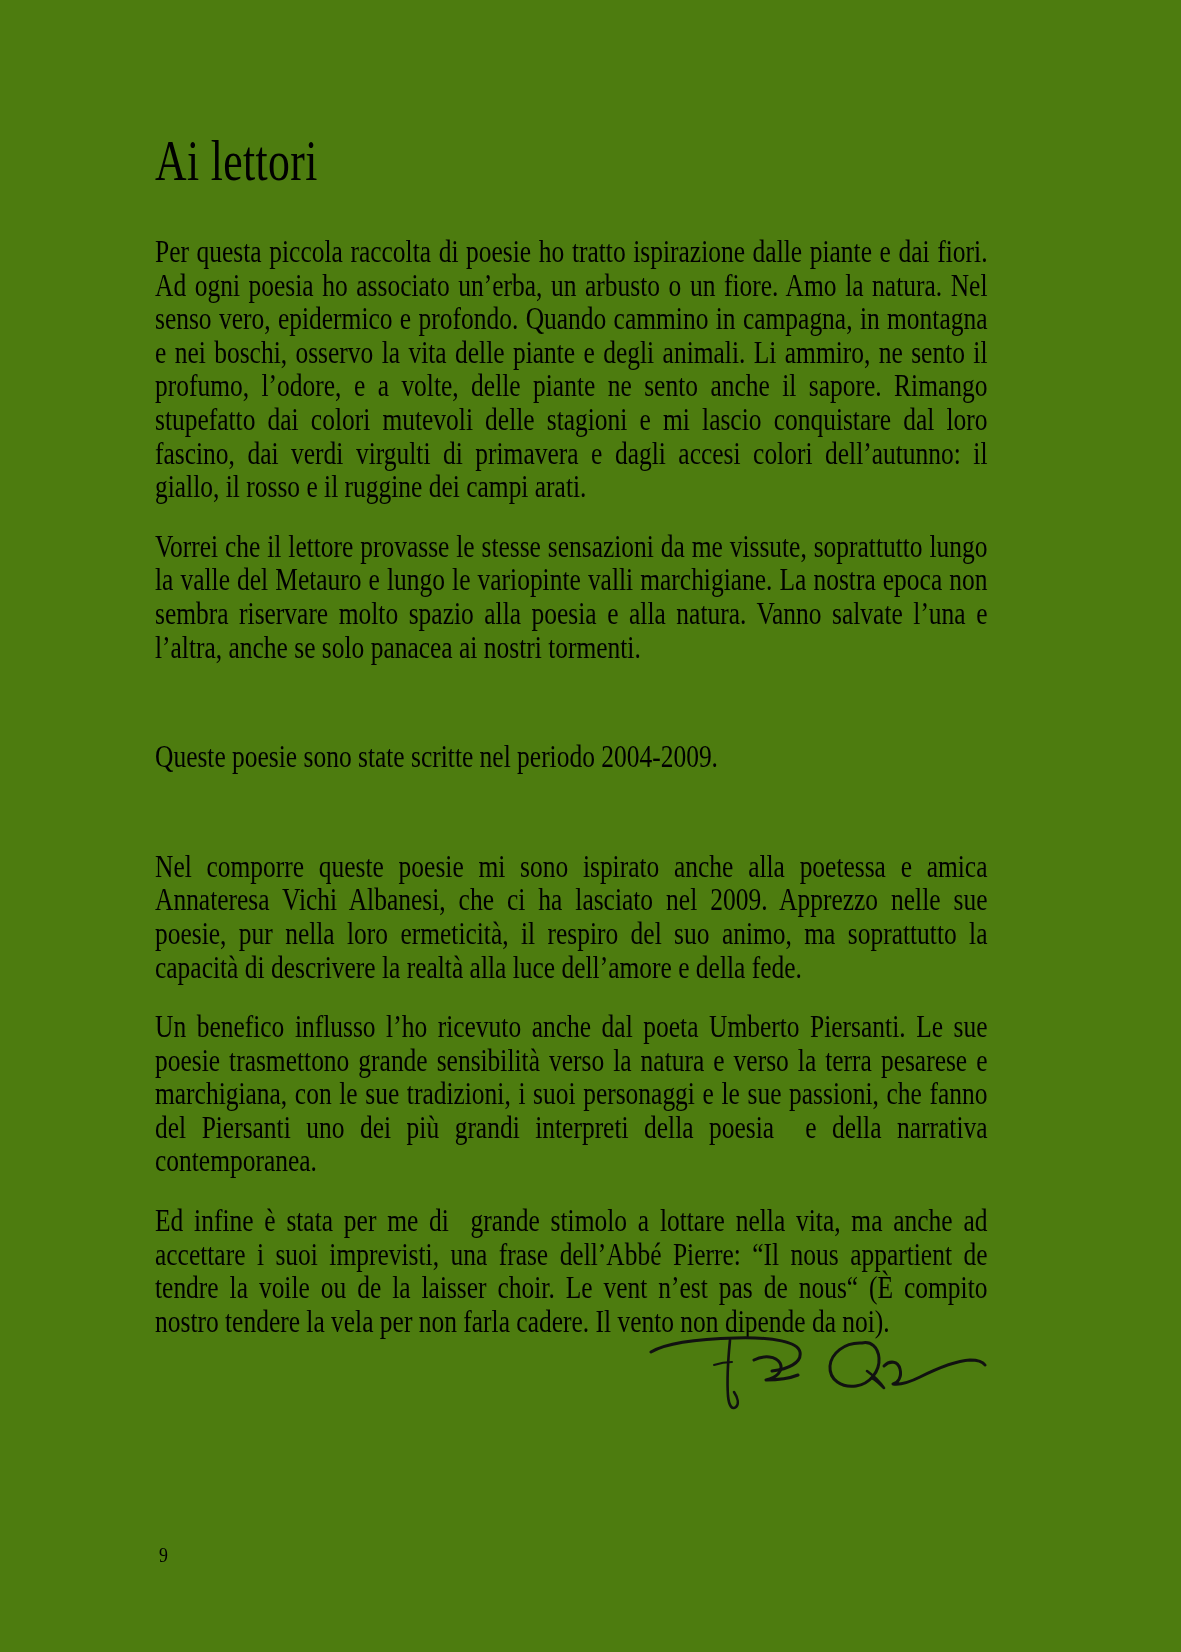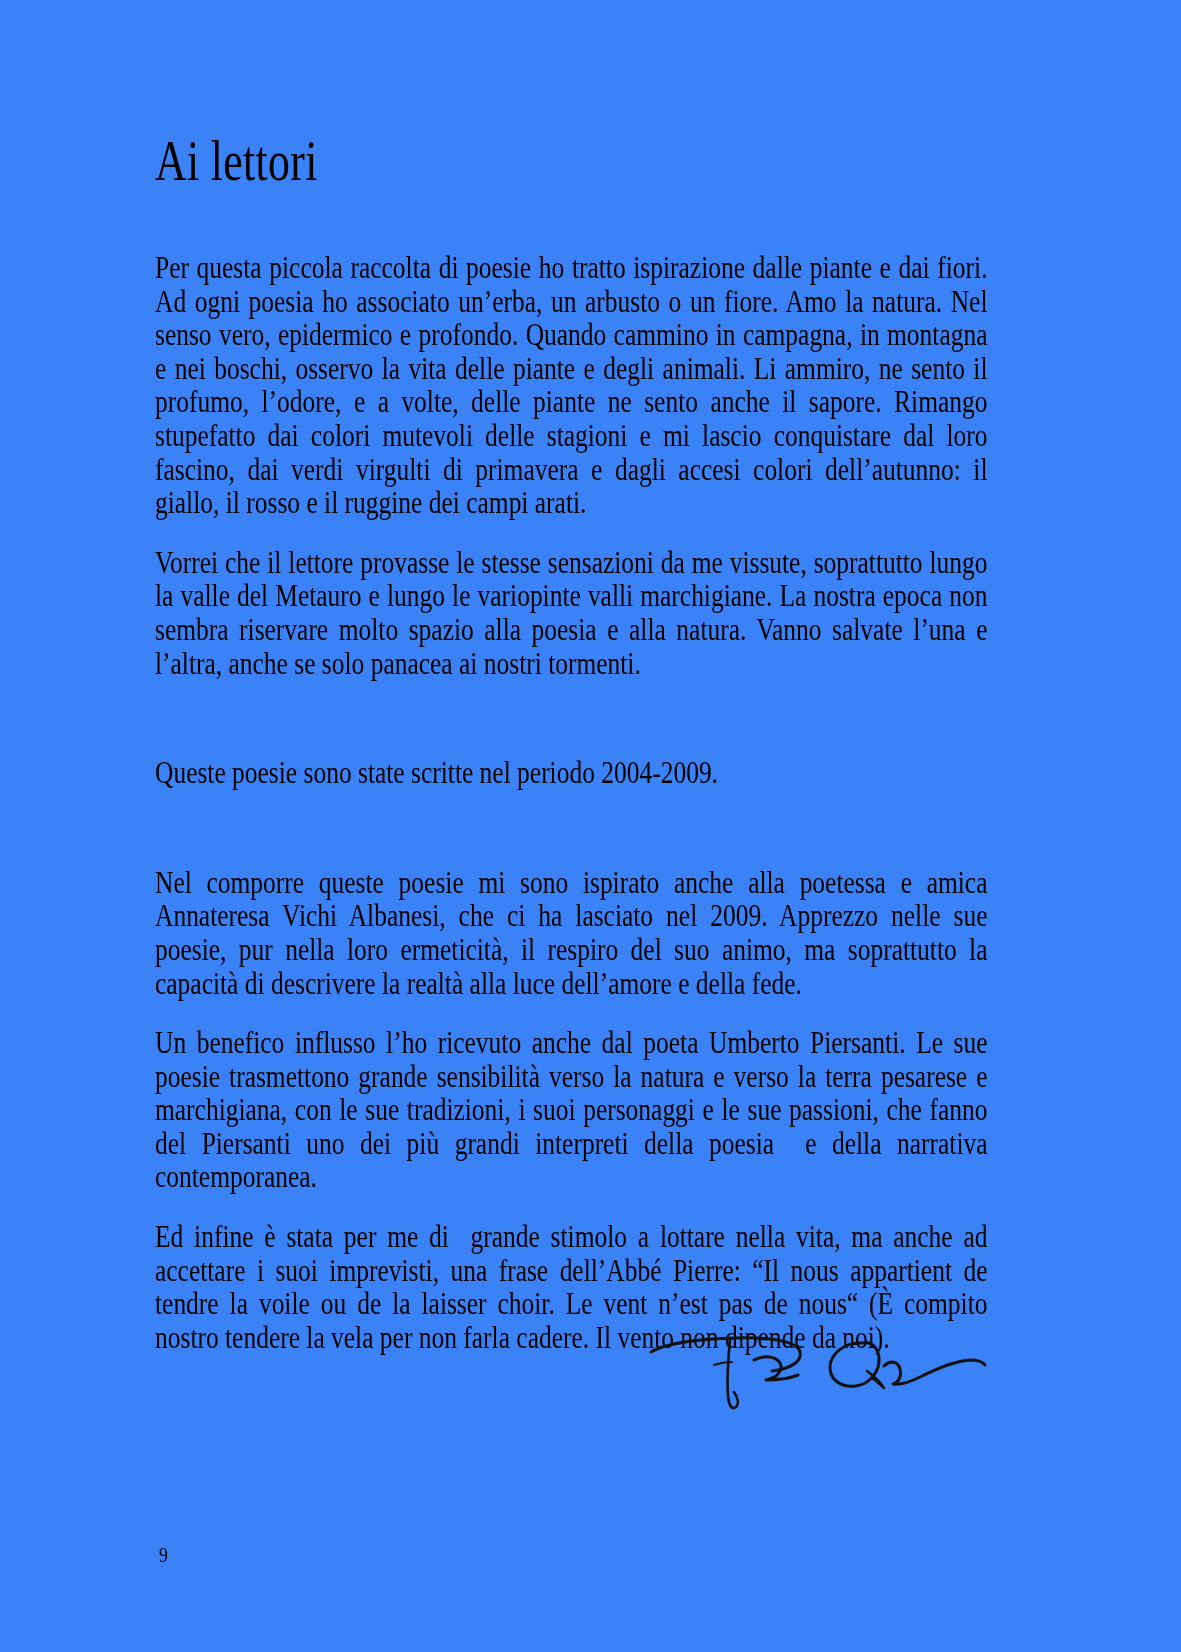--- a/index.html
+++ b/index.html
@@ -4,21 +4,21 @@
 <style>
   html, body {
     margin: 0;
     padding: 0;
     background: #ffffff;
   }
   .page {
     position: relative;
     width: 1181px;
     height: 1652px;
-    background: #3b82f6;
+    background: #4d7c0f;
     margin: 0 auto;
     overflow: hidden;
     font-family: "Liberation Serif", "DejaVu Serif", serif;
     color: #000000;
   }
 
   
   .title {
     position: absolute;
     left: 155px;
@@ -29,21 +29,21 @@
     letter-spacing: 0.5px;
     transform: scaleX(0.78);
     transform-origin: left top;
     white-space: nowrap;
   }
 
   
   .body-block {
     position: absolute;
     left: 155px;
-    top: 252px;
+    top: 236px;
     width: 833px;
   }
 
   .para {
     text-align: justify;
     text-justify: inter-word;
     font-size: 30.5px;
     line-height: 33.6px;
     margin: 0 0 0 0;
     transform: scaleX(0.835);

